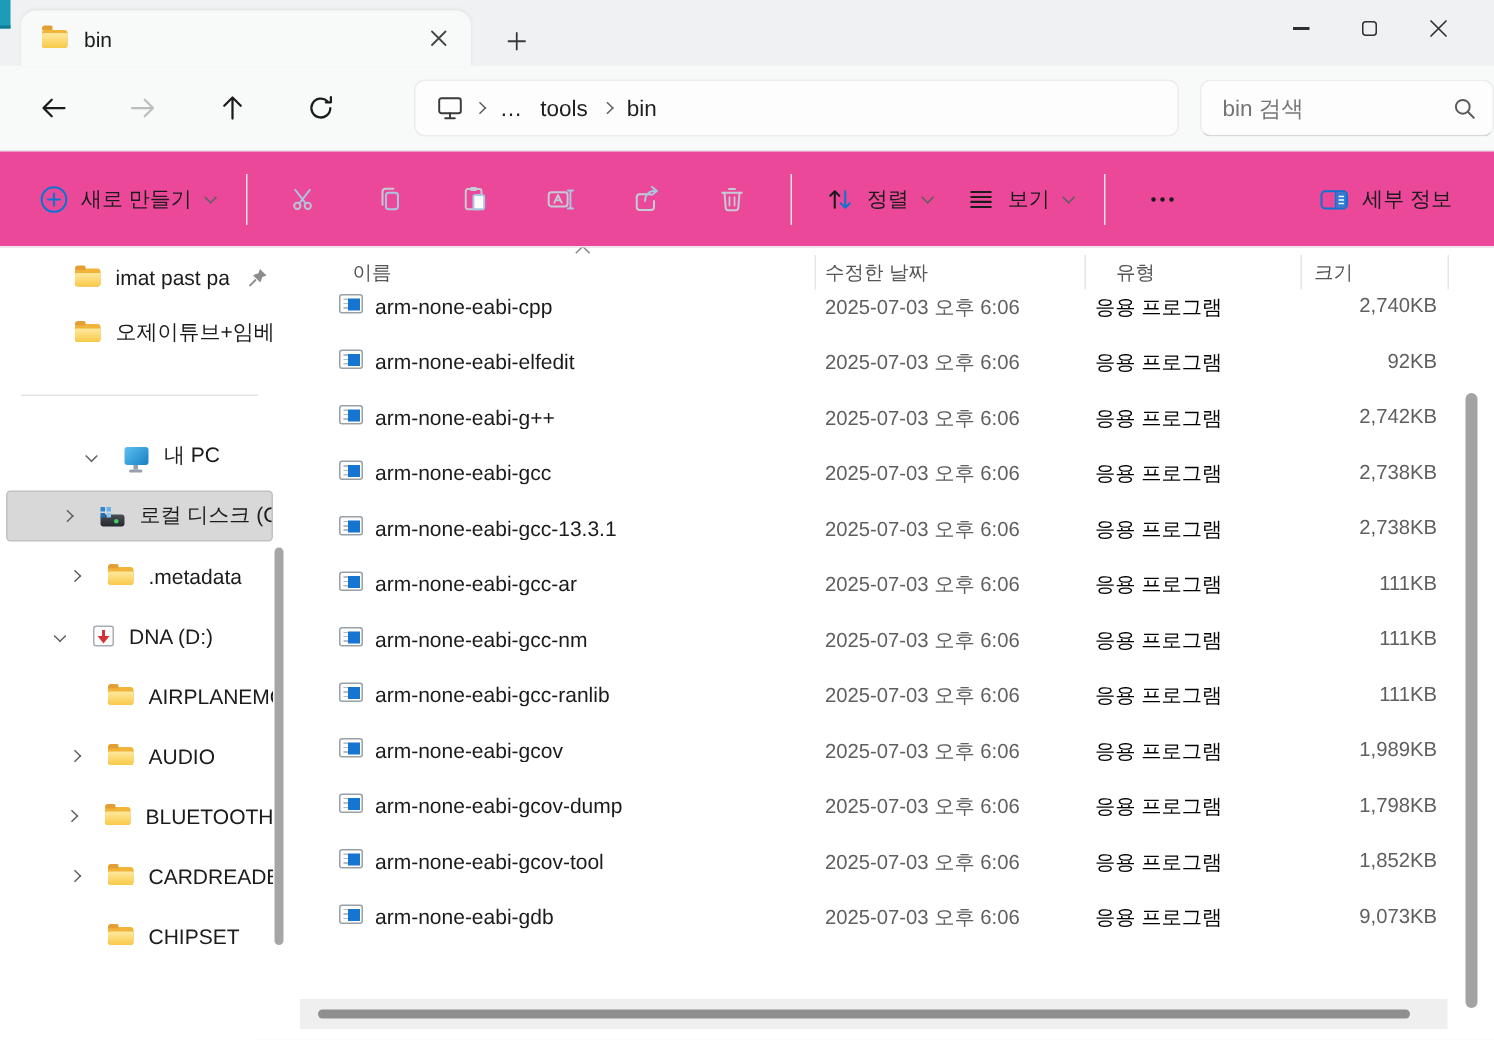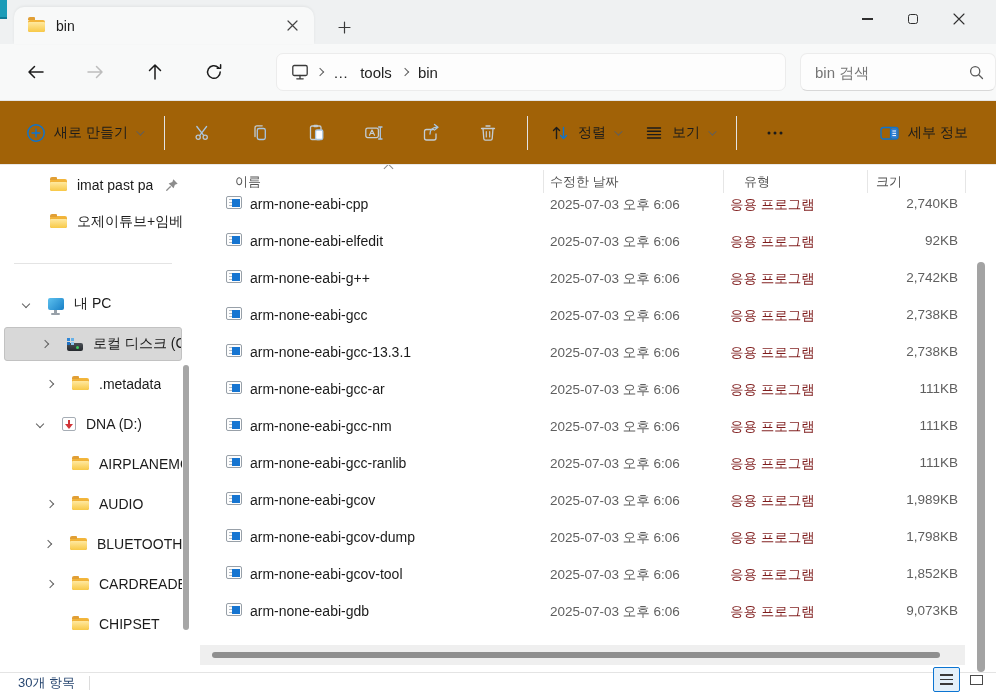--- a/index.html
+++ b/index.html
@@ -29,21 +29,21 @@
   .navbar { height:57px; background:#f8f9f9; border-bottom:1px solid #e6e6e6; display:flex; align-items:center; padding-left:18px; flex:none; }
   .nav-btn { width:36px; height:36px; margin-right:24px; border-radius:5px; }
   .addressbar { width:516px; height:38px; margin-left:20px; background:#fdfdfd; border:1px solid #ececec; border-radius:7px; display:flex; align-items:center; padding:0 10px; }
   .crumb { font-size:15px; color:#1f1f1f; padding:0 6px; }
   .crumb-sep { color:#444; margin:0 4px; display:flex; align-items:center; }
   .searchbox { width:196px; height:38px; margin-left:14px; background:#fdfdfd; border:1px solid #ececec; border-bottom-color:#d8d8d8; border-radius:7px; display:flex; align-items:center; padding:0 10px 0 14px; }
   .searchbox input { border:none; outline:none; background:transparent; flex:1; font:inherit; font-size:15px; color:#1b1b1b; min-width:0; }
   .searchbox input::placeholder { color:#757575; }
 
   
-  .toolbar { height:64px; background:#a16207; border-bottom:1px solid #e9e9e9; display:flex; align-items:center; padding:0 16px 0 14px; flex:none; }
+  .toolbar { height:64px; background:#ec4899; border-bottom:1px solid #e9e9e9; display:flex; align-items:center; padding:0 16px 0 14px; flex:none; }
   .tb-btn { display:flex; align-items:center; gap:8px; height:40px; padding:0 12px; border-radius:5px; font-size:14px; color:#1b1b1b; background:none; border:none; }
   .tb-icon-btn { width:40px; height:40px; margin:0 8.5px; border-radius:5px; }
   .tb-divider { width:1px; height:34px; background:#e3e3e3; margin:0 10px; flex:none; }
   .chev { display:inline-block; width:6px; height:6px; border-right:1.4px solid #5f5f5f; border-bottom:1.4px solid #5f5f5f; }
   .chev.down { transform:rotate(45deg) translateY(-2px); }
   .details-btn { margin-left:auto; }
 
   
   .content { position:relative; flex:1; display:flex; background:#fff; overflow:hidden; }
 
@@ -80,21 +80,21 @@
   .hdiv { position:absolute; top:5px; bottom:3px; width:1px; background:#e6e6e6; }
   .sort-indicator { position:absolute; left:185px; top:0px; width:7px; height:7px; border-left:1.3px solid #888; border-top:1.3px solid #888; transform:rotate(45deg); }
   .rows { flex:none; }
   .file-row { height:37px; display:flex; align-items:flex-start; padding-left:26px; }
   .app-icon { width:16px; height:13px; border:1px solid #98a0a8; border-radius:2px; background:#fdfdfd; position:relative; flex:none; }
   .app-icon::before { content:""; position:absolute; left:2px; top:2px; width:3px; height:7px; background:repeating-linear-gradient(#b4bcc4 0 1px,transparent 1px 3px); }
   .app-icon::after { content:""; position:absolute; right:1.5px; top:1.5px; width:8px; height:8px; background:#1675d1; }
   .col { white-space:nowrap; overflow:hidden; }
   .col.name { margin-left:8px; width:300px; font-size:14px; color:#1b1b1b; }
   .col.date { width:180px; font-size:13.5px; color:#5f5f5f; }
-  .col.type { width:140px; font-size:13.5px; color:#7f1d1d; }
+  .col.type { width:140px; font-size:13.5px; color:#000000; }
   .col.size { width:88px; text-align:right; font-size:13.5px; color:#5f5f5f; }
 
   .h-scroll { position:absolute; left:0; right:31px; bottom:7px; height:20px; background:#efefef; }
   .h-thumb { position:absolute; left:12px; top:7px; height:6px; width:728px; background:#8f8f8f; border-radius:3px; }
   .v-scroll-thumb { position:absolute; right:11px; top:97px; width:8px; height:410px; background:#a3a3a3; border-radius:4px; }
   .side-scroll-thumb { position:absolute; left:183px; top:200px; width:6px; height:265px; background:#a6a6a6; border-radius:3px; }
 
   
   .statusbar { height:21px; flex:none; border-top:1px solid #e4e4e4; background:#fff; display:flex; align-items:center; position:relative; }
   .status-count { margin-left:18px; font-size:13px; color:#26456f; }
@@ -293,21 +293,21 @@
   </div>
           <div class="side-item" style="padding-left: 44px;">
 
     <span class="side-icon icon-folder"></span>
     <span class="side-label">오제이튜브+임베</span>
 
   </div>
         </div>
       <div class="side-divider"></div>
       <div class="tree">
-          <div class="side-item" style="padding-left: 20px;">
+          <div class="side-item" style="padding-left: 20px; justify-content: center;">
     <span class="tree-chev down">
               <span class="chev"></span>
             </span>
     <span class="side-icon icon-pc"></span>
     <span class="side-label">내 PC</span>
 
   </div>
           <div class="side-item selected" style="padding-left: 34px;">
     <span class="tree-chev right">
               <span class="chev"></span>
@@ -475,24 +475,14 @@
   </div>
         </div>
       <div class="h-scroll">
         <div class="h-thumb"></div>
       </div>
     </div>
 
     <div class="v-scroll-thumb"></div>
   </div>
 
-  <div class="statusbar">
-    <span class="status-count">30개 항목</span>
-    <span class="status-divider"></span>
-    <span class="view-toggle toggle-details">
-        <span class="lines-glyph"></span>
-      </span>
-    <span class="view-toggle toggle-icons">
-        <span class="square-glyph"></span>
-      </span>
-  </div>
 
 </div>
 
 </body></html>

